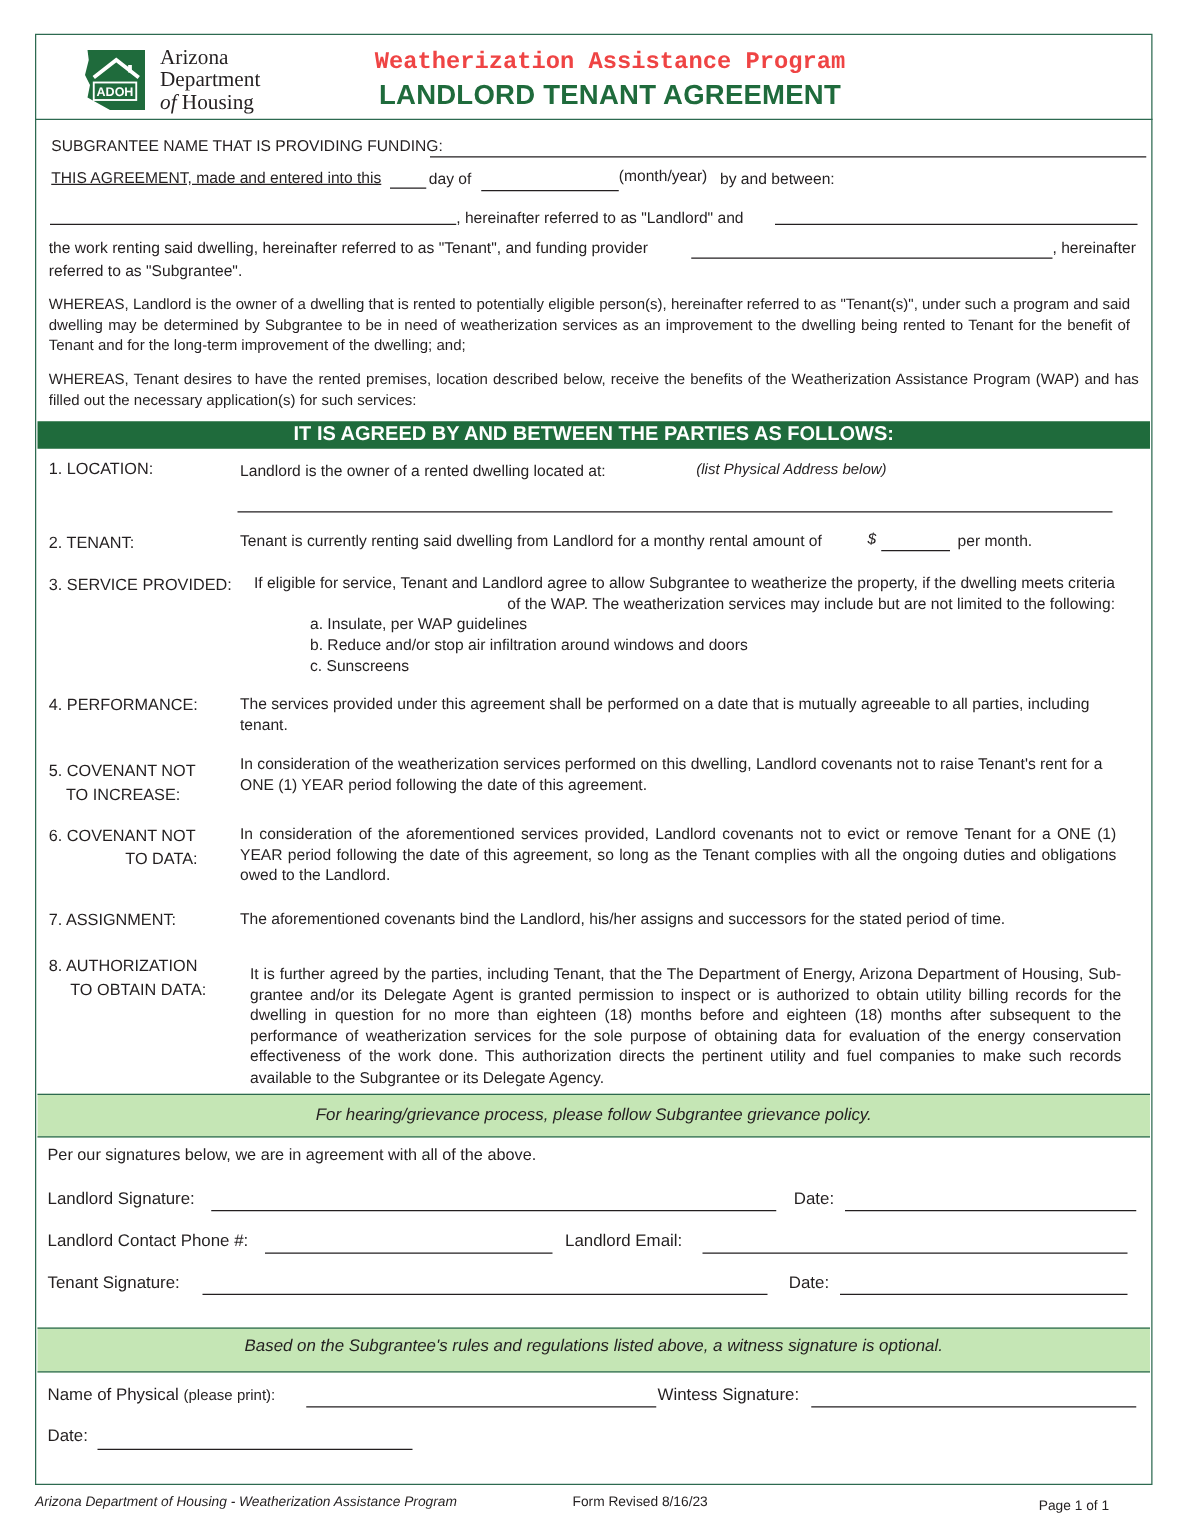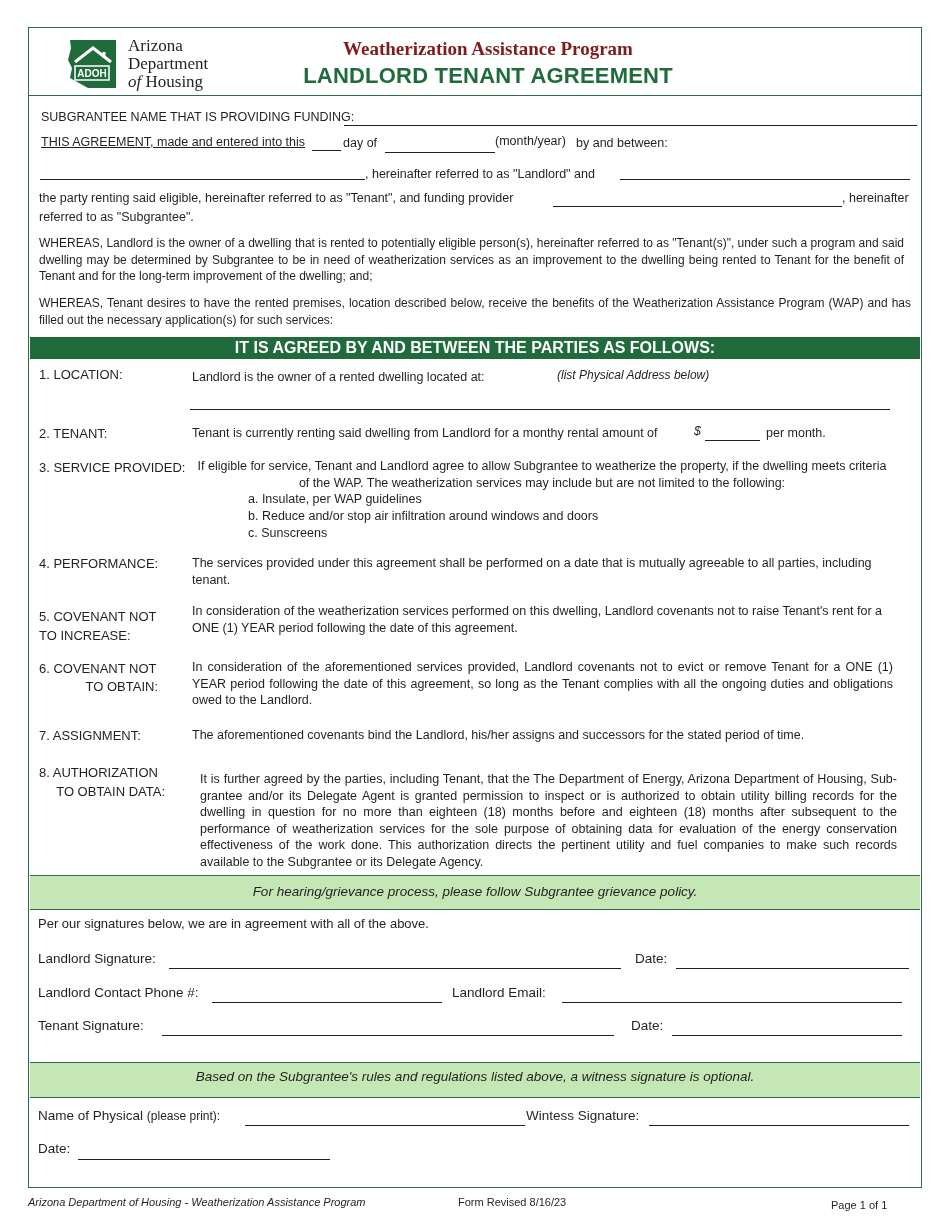--- a/index.html
+++ b/index.html
@@ -4,21 +4,21 @@
 <style>
   html, body { margin:0; padding:0; background:#ffffff; }
   body { width:950px; height:1230px; position:relative; font-family:"Liberation Sans", sans-serif; color:#231f20; overflow:hidden; }
   .frame { position:absolute; left:28px; top:27px; width:894px; height:1161px; border:1.5px solid #2d6a50; box-sizing:border-box; }
   .abs { position:absolute; }
   .t { font-size:12.5px; line-height:16px; white-space:nowrap; }
   .line { position:absolute; border-bottom:1px solid #231f20; height:0; }
   .header-rule { position:absolute; left:28px; top:95px; width:894px; border-top:1.5px solid #2d6a50; }
   .logo-name { font-family:"Liberation Serif", serif; font-size:17px; line-height:16px; color:#231f20; }
   .logo-name i { font-style:italic;text-align:right; }
-  .title1 { font-family:Liberation Serif, serif; font-weight:bold; color:#7f1d1d; font-size:19px; text-align:center; width:420px; }
+  .title1 { font-family:Liberation Mono, monospace; font-weight:bold; color:#ef4444; font-size:19px; text-align:center; width:420px; }
   .title2 { font-family:"Liberation Sans", sans-serif; font-weight:bold; color:#1f6b3c; font-size:22px; text-align:center; width:420px; letter-spacing:0.2px; }
   .para { position:absolute; font-size:12px; line-height:16.5px; text-align:justify; }
   .banner { position:absolute; left:30px; top:337px; width:890px; height:22px; background:#1f6b3c; color:#fff; font-weight:bold; font-size:16px; line-height:22px; text-align:center; }
   .label { position:absolute; font-size:13px; line-height:17px; white-space:nowrap; }
   .body { position:absolute; font-size:12.5px; line-height:16.5px; text-align:justify; }
   .green-bar { position:absolute; left:30px; width:890px; background:#c5e6b5; border-top:1.5px solid #2d6a50; border-bottom:1.5px solid #2d6a50; font-style:italic; font-size:13.5px; color:#231f20; text-align:center; box-sizing:border-box; }
   .sig-label { position:absolute; font-size:13.5px; line-height:18px; white-space:nowrap; }
   .footer { position:absolute; font-size:11px; line-height:14px; white-space:nowrap; }
 </style>
 </head>
@@ -50,21 +50,21 @@
 <div class="line" style="left:312px; top:150px; width:29px;"></div>
 <div class="abs t" style="left:343px; top:135px;">day of</div>
 <div class="line" style="left:385px; top:152px; width:110px;"></div>
 <div class="abs t" style="left:495px; top:133px;">(month/year)</div>
 <div class="abs t" style="left:576px; top:135px;">by and between:</div>
 
 <div class="line" style="left:40px; top:179px; width:325px;"></div>
 <div class="abs t" style="left:365px; top:166px;">,  hereinafter referred to as "Landlord" and</div>
 <div class="line" style="left:620px; top:179px; width:290px;"></div>
 
-<div class="abs t" style="left:39px; top:190px;">the party renting said eligible, hereinafter referred to as "Tenant", and funding provider</div>
+<div class="abs t" style="left:39px; top:190px;">the work renting said dwelling, hereinafter referred to as "Tenant", and funding provider</div>
 <div class="line" style="left:553px; top:206px; width:289px;"></div>
 <div class="abs t" style="left:842px; top:190px;">, hereinafter</div>
 <div class="abs t" style="left:39px; top:209px;">referred to as "Subgrantee".</div>
 
 <div class="para" style="left:39px; top:235px; width:865px;">WHEREAS, Landlord is the owner of a dwelling that is rented to potentially eligible person(s), hereinafter referred to as "Tenant(s)", under such a program and said dwelling may be determined by Subgrantee to be in need of weatherization services as an improvement to the dwelling being rented to Tenant for the benefit of Tenant and for the long-term improvement of the dwelling; and;</div>
 <div class="para" style="left:39px; top:295px; width:872px;">WHEREAS, Tenant desires to have the rented premises, location described below, receive the benefits of the Weatherization Assistance Program (WAP) and has filled out the necessary application(s) for such services:</div>
 
 <div class="banner">IT IS AGREED BY AND BETWEEN THE PARTIES AS FOLLOWS:</div>
 
 <div class="label" style="left:39px; top:366px;">1. LOCATION:</div>
@@ -72,34 +72,34 @@
 <div class="abs t" style="left:557px; top:367px; font-style:italic; font-size:12px;">(list Physical Address below)</div>
 <div class="line" style="left:190px; top:409px; width:700px;"></div>
 
 <div class="label" style="left:39px; top:425px;">2. TENANT:</div>
 <div class="abs t" style="left:192px; top:425px;">Tenant is currently renting said dwelling from Landlord for a monthy rental amount of</div>
 <div class="abs t" style="left:694px; top:423px; font-style:italic;">$</div>
 <div class="line" style="left:705px; top:440px; width:55px;"></div>
 <div class="abs t" style="left:766px; top:425px;">per month.</div>
 
 <div class="label" style="left:39px; top:459px;">3. SERVICE PROVIDED:</div>
-<div class="body" style="left:192px; top:458px; width:700px; text-align:center;">If eligible for service, Tenant and Landlord agree to allow Subgrantee to weatherize the property, if the dwelling meets criteria of the WAP. The weatherization services may include but are not limited to the following:</div>
+<div class="body" style="left:192px; top:458px; width:700px; text-align:right;">If eligible for service, Tenant and Landlord agree to allow Subgrantee to weatherize the property, if the dwelling meets criteria of the WAP. The weatherization services may include but are not limited to the following:</div>
 <div class="abs t" style="left:248px; top:491px;">a. Insulate, per WAP guidelines</div>
 <div class="abs t" style="left:248px; top:508px;">b. Reduce and/or stop air infiltration around windows and doors</div>
 <div class="abs t" style="left:248px; top:525px;">c. Sunscreens</div>
 
 <div class="label" style="left:39px; top:555px;">4. PERFORMANCE:</div>
 <div class="body" style="left:192px; top:555px; width:680px; text-align:left;">The services provided under this agreement shall be performed on a date that is mutually agreeable to all parties, including tenant.</div>
 
 <div class="label" style="left:39px; top:608px;">5. COVENANT NOT</div>
-<div class="label" style="left:39px; top:627px; width:119px; text-align:left;">TO INCREASE:</div>
+<div class="label" style="left:39px; top:627px; width:119px; text-align:center;">TO INCREASE:</div>
 <div class="body" style="left:192px; top:603px; width:705px; text-align:left;">In consideration of the weatherization services performed on this dwelling, Landlord covenants not to raise Tenant's rent for a ONE (1) YEAR period following the date of this agreement.</div>
 
 <div class="label" style="left:39px; top:660px;">6. COVENANT NOT</div>
-<div class="label" style="left:39px; top:678px; width:119px; text-align:right;">TO OBTAIN:</div>
+<div class="label" style="left:39px; top:678px; width:119px; text-align:right;">TO DATA:</div>
 <div class="body" style="left:192px; top:659px; width:701px;">In consideration of the aforementioned services provided, Landlord covenants not to evict or remove Tenant for a ONE (1) YEAR period following the date of this agreement, so long as the Tenant complies with all the ongoing duties and obligations owed to the Landlord.</div>
 
 <div class="label" style="left:39px; top:727px;">7. ASSIGNMENT:</div>
 <div class="abs t" style="left:192px; top:727px;">The aforementioned covenants bind the Landlord, his/her assigns and successors for the stated period of time.</div>
 
 <div class="label" style="left:39px; top:764px;">8. AUTHORIZATION</div>
 <div class="label" style="left:39px; top:783px; width:126px; text-align:right;">TO OBTAIN DATA:</div>
 <div class="body" style="left:200px; top:771px; width:697px;">It is further agreed by the parties, including Tenant, that the The Department of Energy,  Arizona Department of Housing, Sub-grantee and/or its Delegate Agent is granted permission to inspect or is authorized to obtain utility billing records for the dwelling in question for no more than eighteen (18) months before and eighteen (18) months after subsequent to the performance of weatherization services for the sole purpose of obtaining data for evaluation of the energy conservation effectiveness of the work done. This authorization directs the pertinent utility and fuel companies to make such records available to the Subgrantee or its Delegate Agency.</div>
 
 <div class="green-bar" style="top:875px; height:35px; line-height:32px;">For hearing/grievance process, please follow Subgrantee grievance policy.</div>

